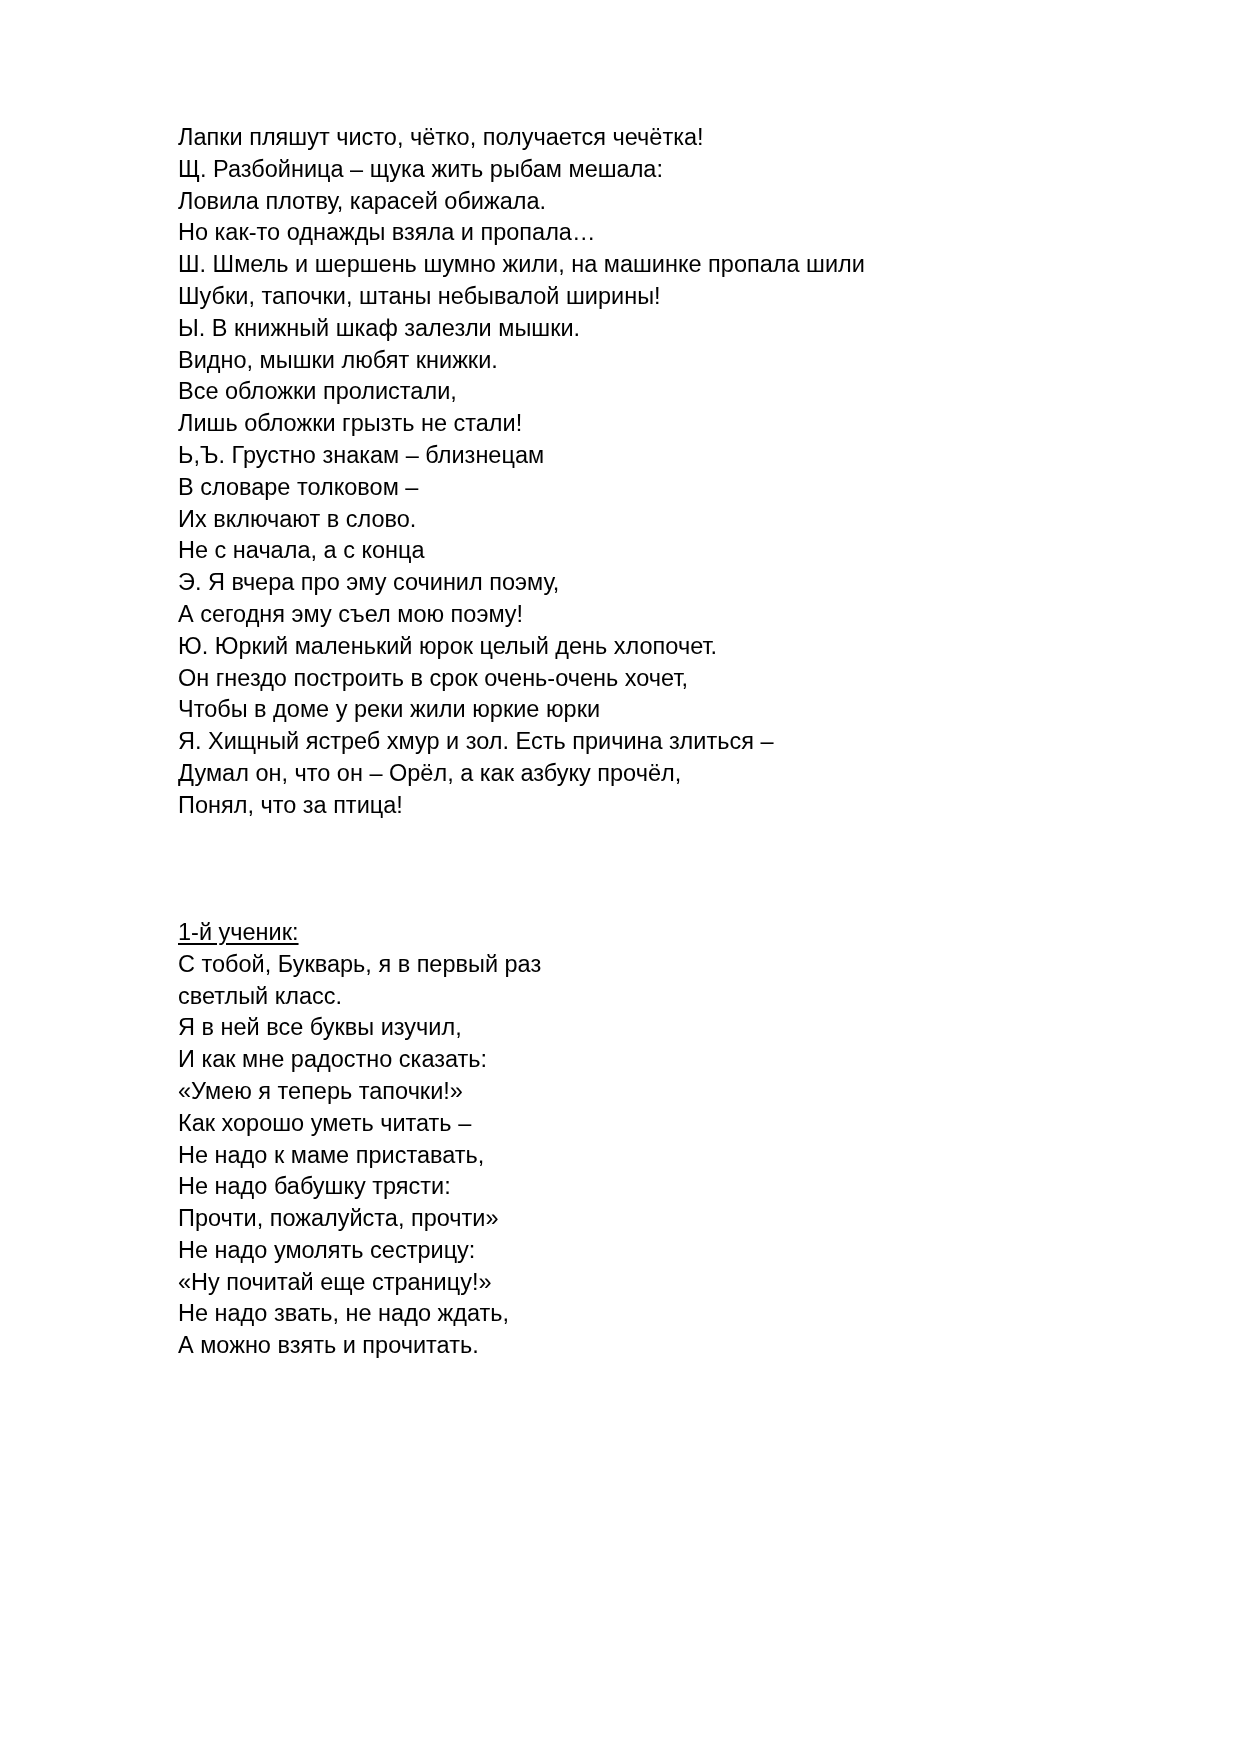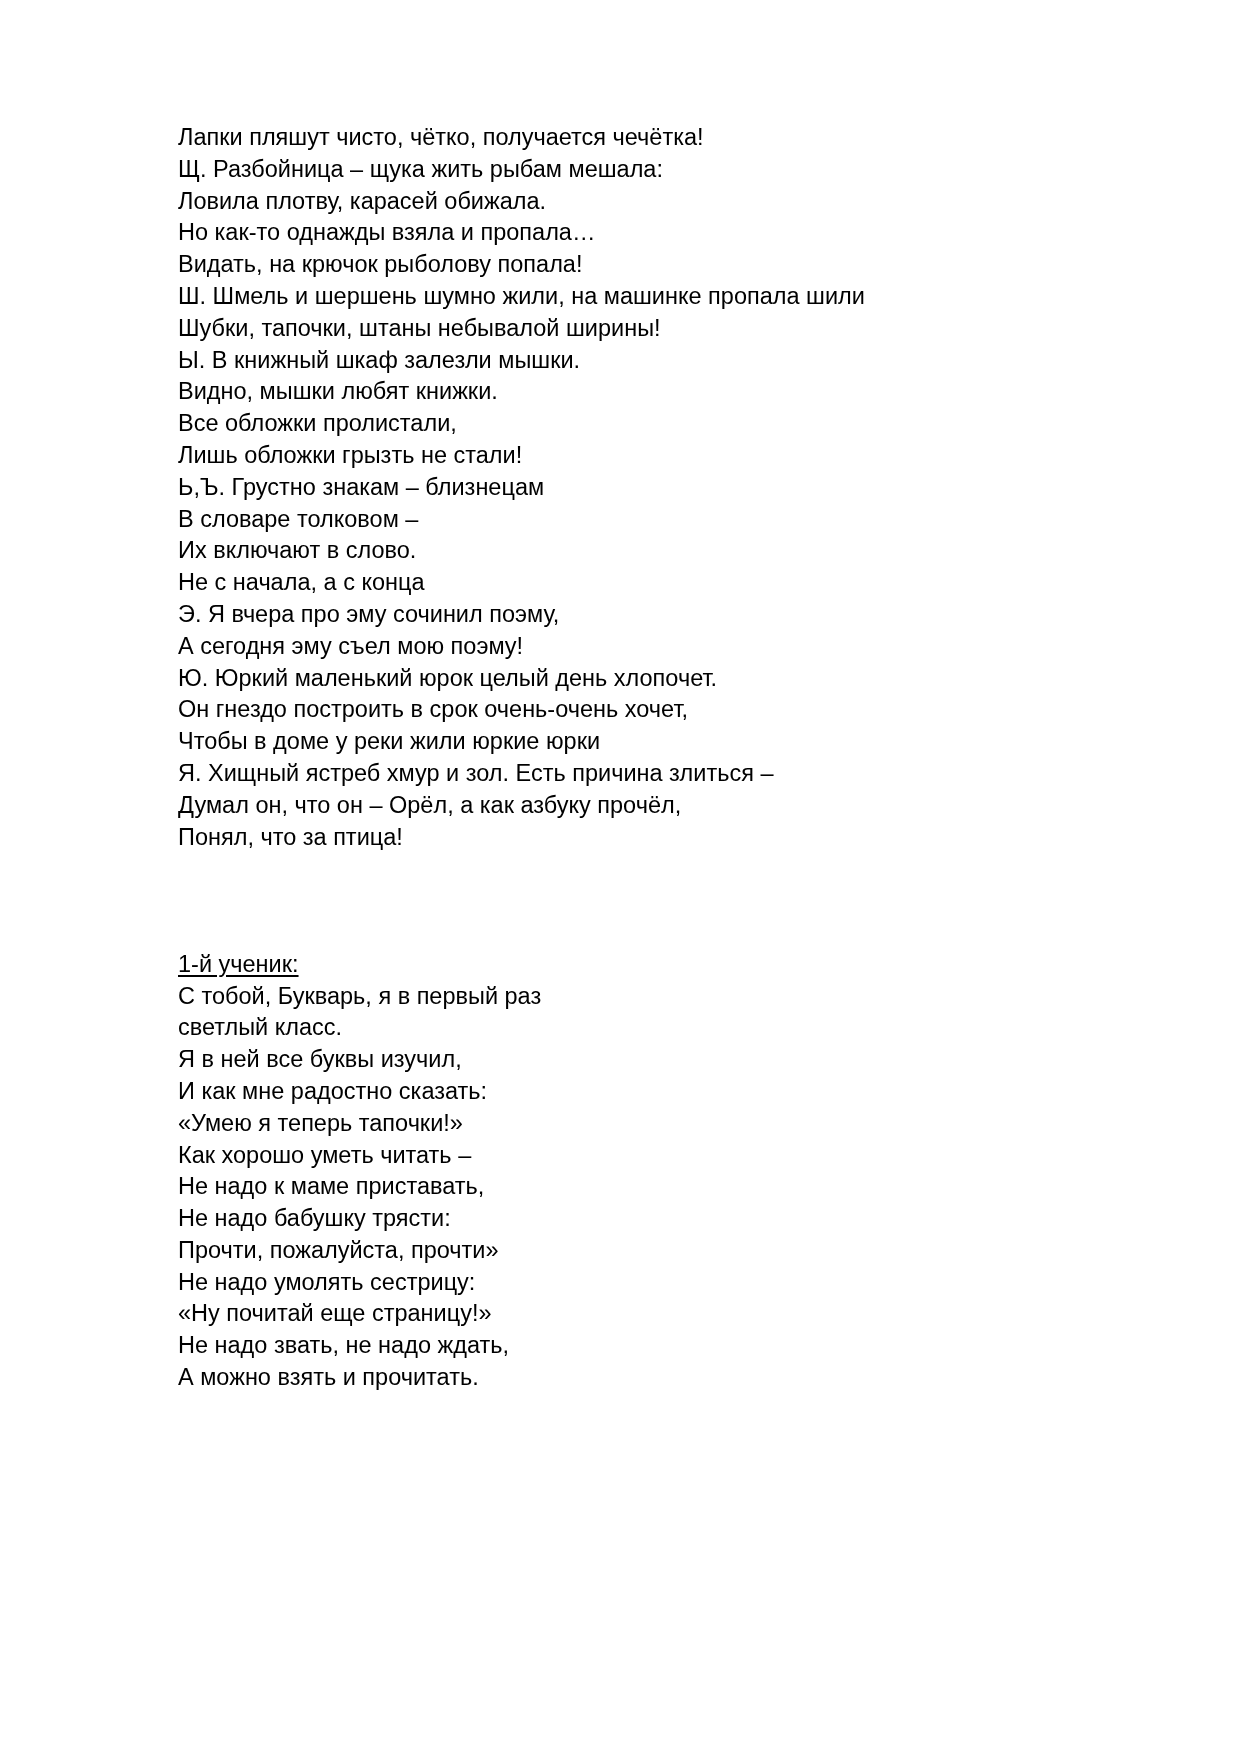--- a/index.html
+++ b/index.html
@@ -43,21 +43,20 @@
 </head>
 <body>
 
 <div class="page">
 
   <div>
     <span class="line">Лапки пляшут чисто, чётко, получается чечётка!</span>
     <span class="line">Щ. Разбойница – щука жить рыбам мешала:</span>
     <span class="line">Ловила плотву, карасей обижала.</span>
     <span class="line">Но как-то однажды взяла и пропала…</span>
-    <span class="line">Видать, на крючок рыболову попала!</span>
     <span class="line">Ш. Шмель и шершень шумно жили, на машинке пропала шили</span>
     <span class="line">Шубки, тапочки, штаны небывалой ширины!</span>
     <span class="line">Ы. В книжный шкаф залезли мышки.</span>
     <span class="line">Видно, мышки любят книжки.</span>
     <span class="line">Все обложки пролистали,</span>
     <span class="line">Лишь обложки грызть не стали!</span>
     <span class="line">Ь,Ъ. Грустно знакам – близнецам</span>
     <span class="line">В словаре толковом –</span>
     <span class="line">Их включают в слово.</span>
     <span class="line">Не с начала, а с конца</span>

